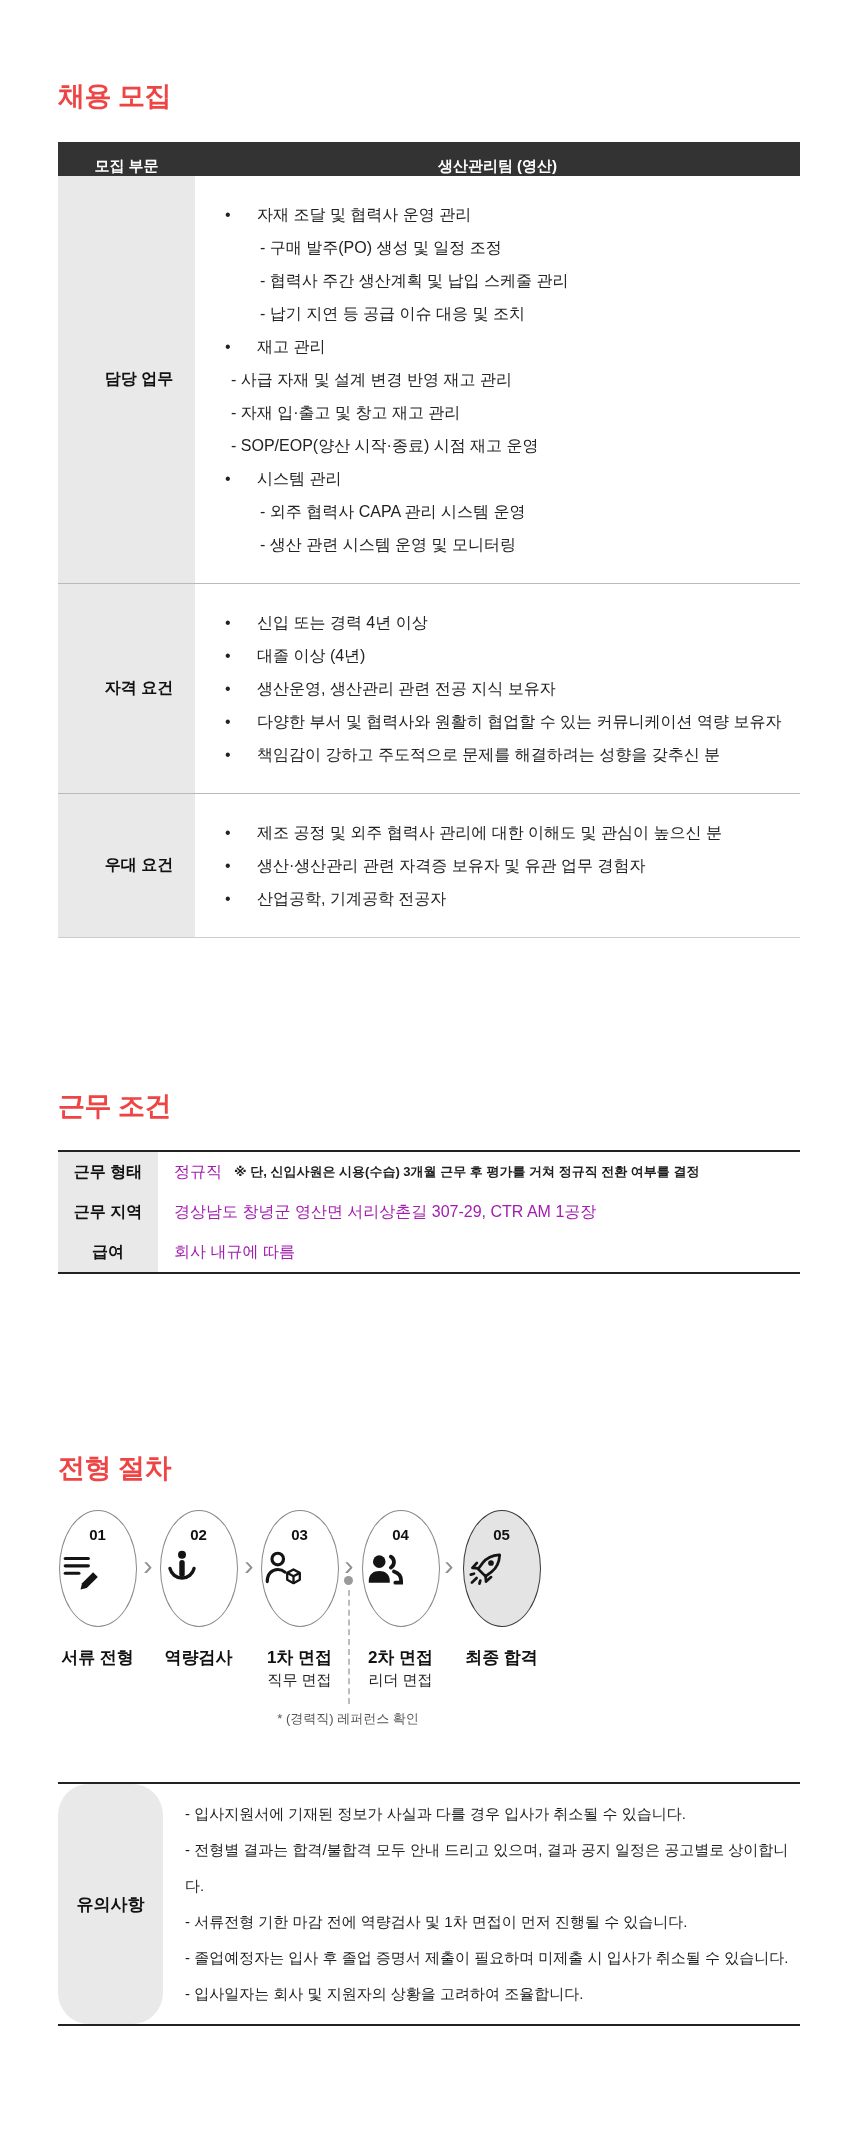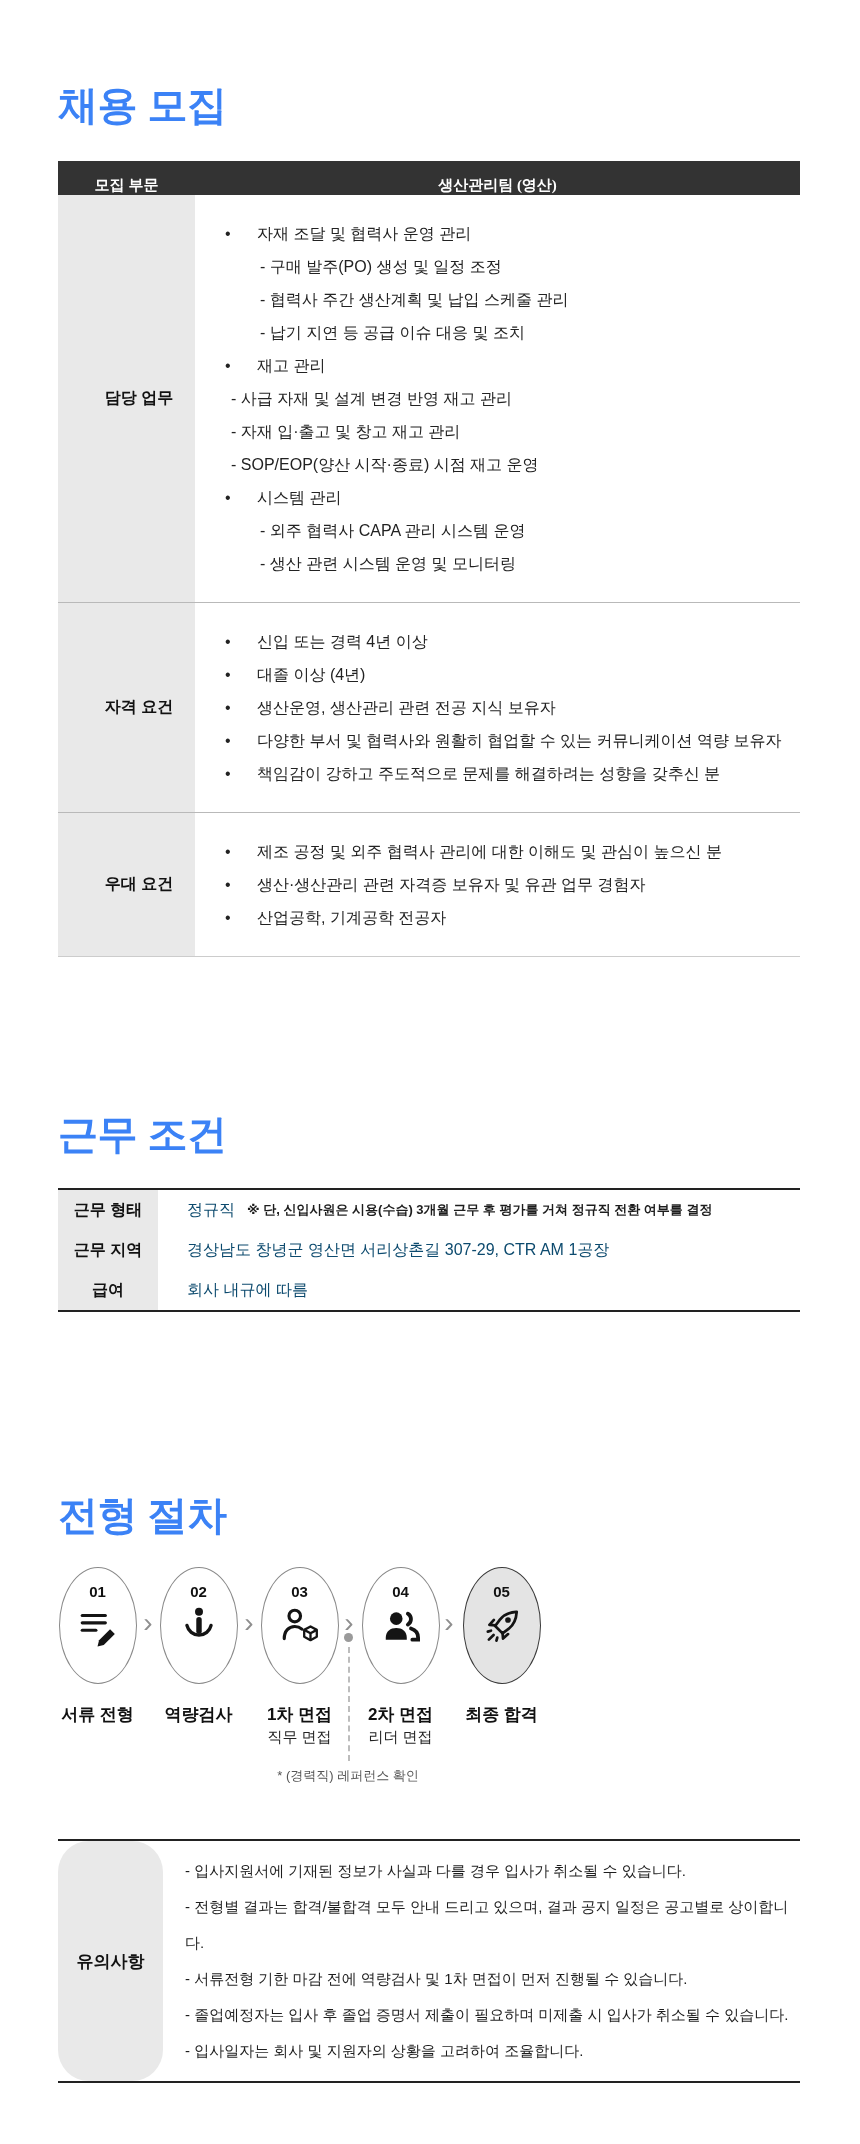--- a/index.html
+++ b/index.html
@@ -8,32 +8,32 @@
     --highlight-step-bg:#e4e4e4; --text:#1b1b1b;
   }
   *{box-sizing:border-box; margin:0; padding:0;}
   html,body{background:#ffffff;}
   body{
     width:860px; height:2144px; overflow:hidden; position:relative;
     font-family:"Liberation Sans","DejaVu Sans",sans-serif; color:var(--text);
   }
   .content{margin-left:58px; width:742px;}
   .section-title{
-    font-size:40px; font-weight:800; letter-spacing:-0.5px; color:#3b82f6;
+    font-size:27px; font-weight:800; letter-spacing:-0.5px; color:#ef4444;
   }
   #recruit-title{padding-top:78px;}
 
   
   .rtable{margin-top:28px; width:742px;}
   .rt-header{
     display:flex; background:var(--header-bg); color:var(--header-text);
     height:34px; align-items:flex-end; font-weight:700; font-size:15px;
   }
   .rt-header .hc1{width:137px; text-align:center;}
-  .rt-header .hc2{flex:1; text-align:center;font-family:Liberation Serif, serif;}
+  .rt-header .hc2{flex:1; text-align:center;}
   .rt-row{display:flex;}
   .rt-row + .rt-row{border-top:1px solid var(--row-divider);}
   .rt-row:last-child{border-bottom:1px solid #cccccc;}
   .rt-label{
     width:137px; background:var(--label-cell-bg); display:flex;
     align-items:center; justify-content:center;
     font-weight:700; font-size:16px; color:#111;padding-left:25px;
   }
   .rt-body{flex:1; padding:22px 10px 22px 0;}
   .li{font-size:16px; line-height:33px; color:#222; position:relative; padding-left:62px;}
@@ -47,32 +47,32 @@
     margin-top:26px; width:742px;
     border-top:2px solid var(--table-border-dark);
     border-bottom:2px solid var(--table-border-dark);
   }
   .w-row{display:flex; height:40px; align-items:center;}
   .w-label{
     width:100px; align-self:stretch; background:var(--label-cell-bg);
     display:flex; align-items:center; justify-content:center;
     font-weight:700; font-size:16px; color:#111;
   }
-  .w-value{padding-left:29px; font-size:16px; color:#0c4a6e;}
+  .w-value{padding-left:16px; font-size:16px; color:#a21caf;}
   .w-note{margin-left:12px; font-size:13px; font-weight:700; color:#1d1d1d;}
 
   
   #process-title{margin-top:176px;}
   .process{position:relative; margin-top:24px; height:236px;}
   .steps{display:flex; margin-left:-11px;}
   .step{width:101px; text-align:center; position:relative;}
   .circle{
     width:78px; height:117px; margin:0 auto; border:1px solid #8a8a8a;
     border-radius:50%; background:#fff;
-    display:flex; flex-direction:column; align-items:center;
+    display:flex; flex-direction:column; 
   }
   .step.hl .circle{background:var(--highlight-step-bg); border:1.5px solid #3a3a3a;}
   .step-num{margin-top:15px; font-size:15px; font-weight:700; color:#111;}
   .step-icon{margin-top:5px;}
   .step-label{margin-top:19px; font-size:17px; font-weight:700; color:#111;}
   .step-sub{margin-top:2px; font-size:15px; color:#222;}
   .arrow{
     position:absolute; top:42px; transform:translateX(-50%);
     font-size:28px; color:#8f8f8f; line-height:1; font-weight:400;
   }

